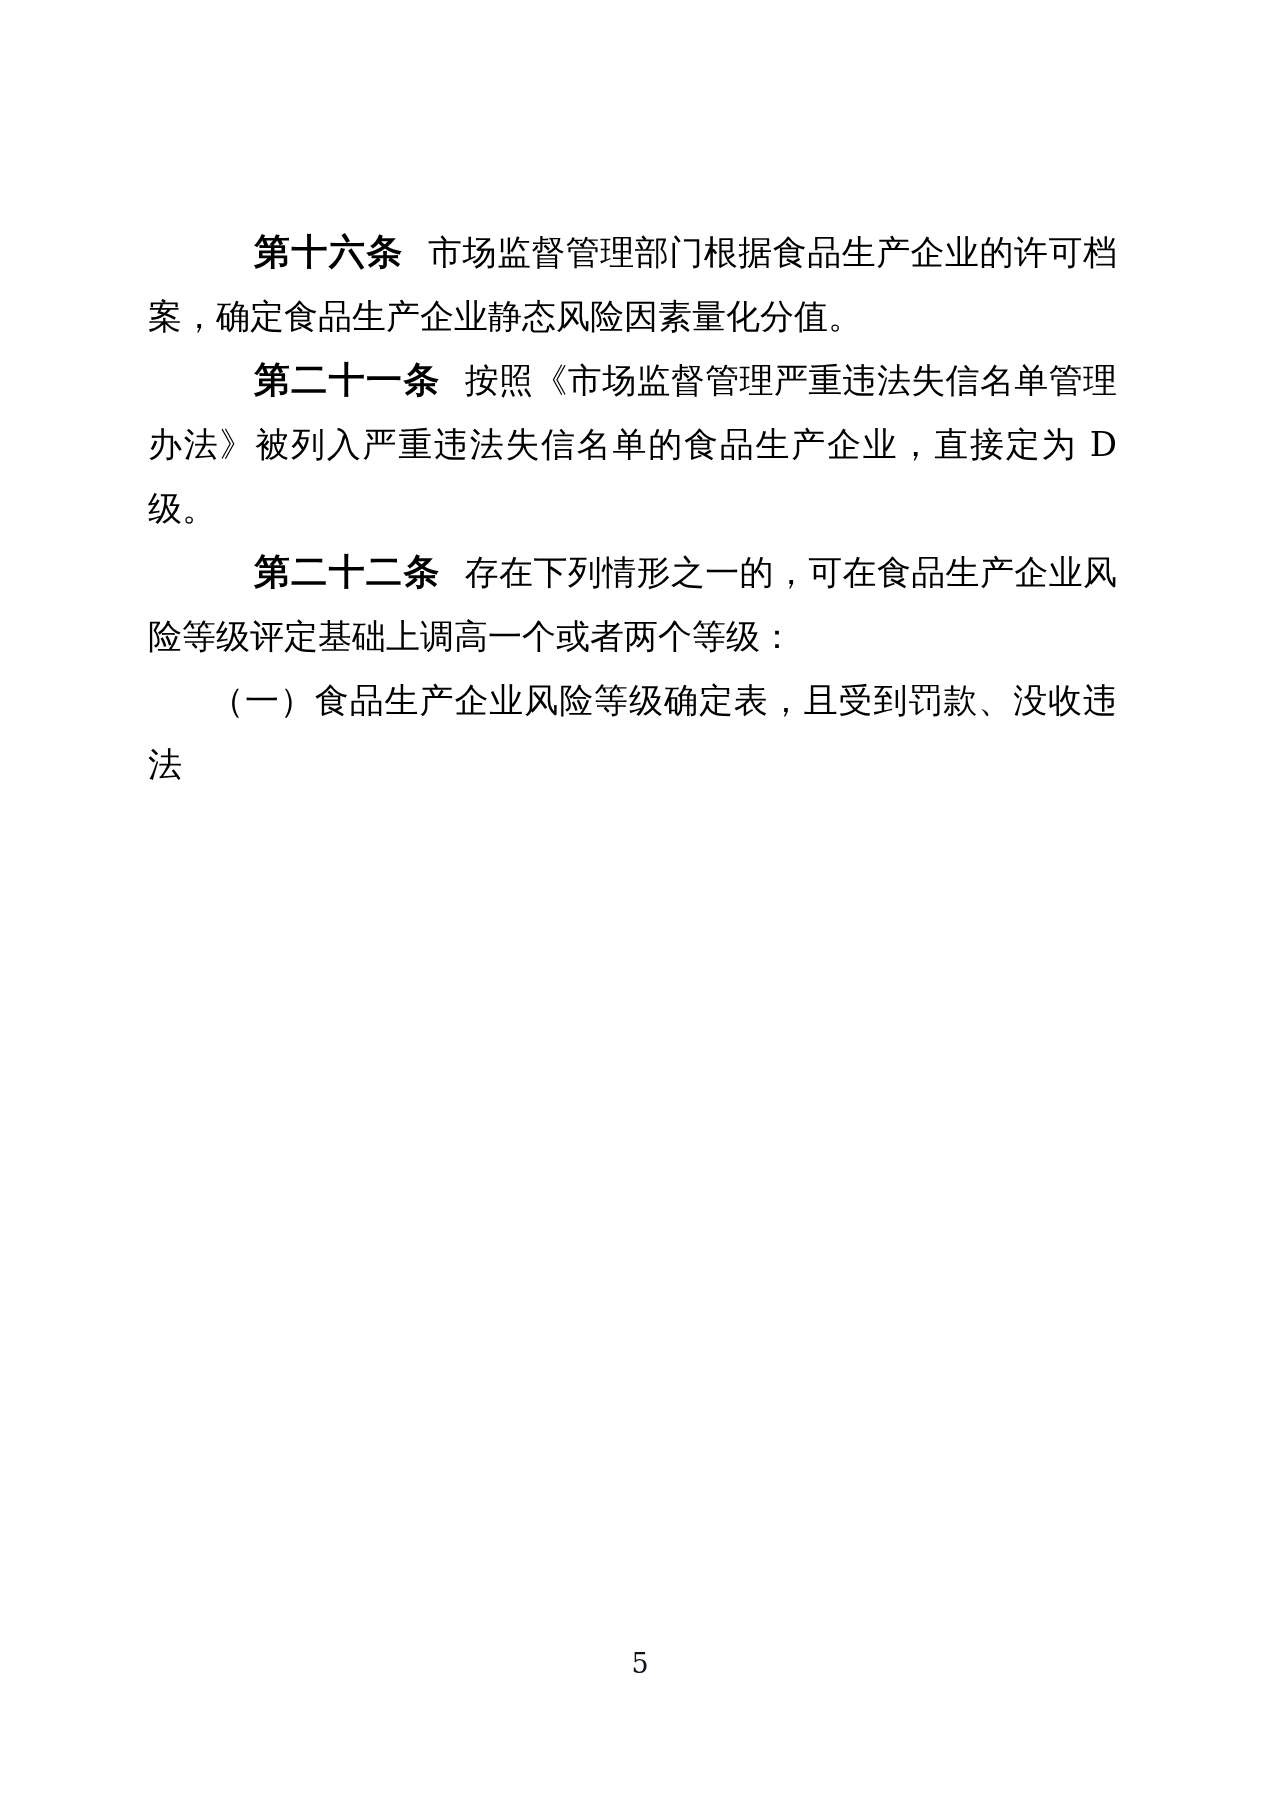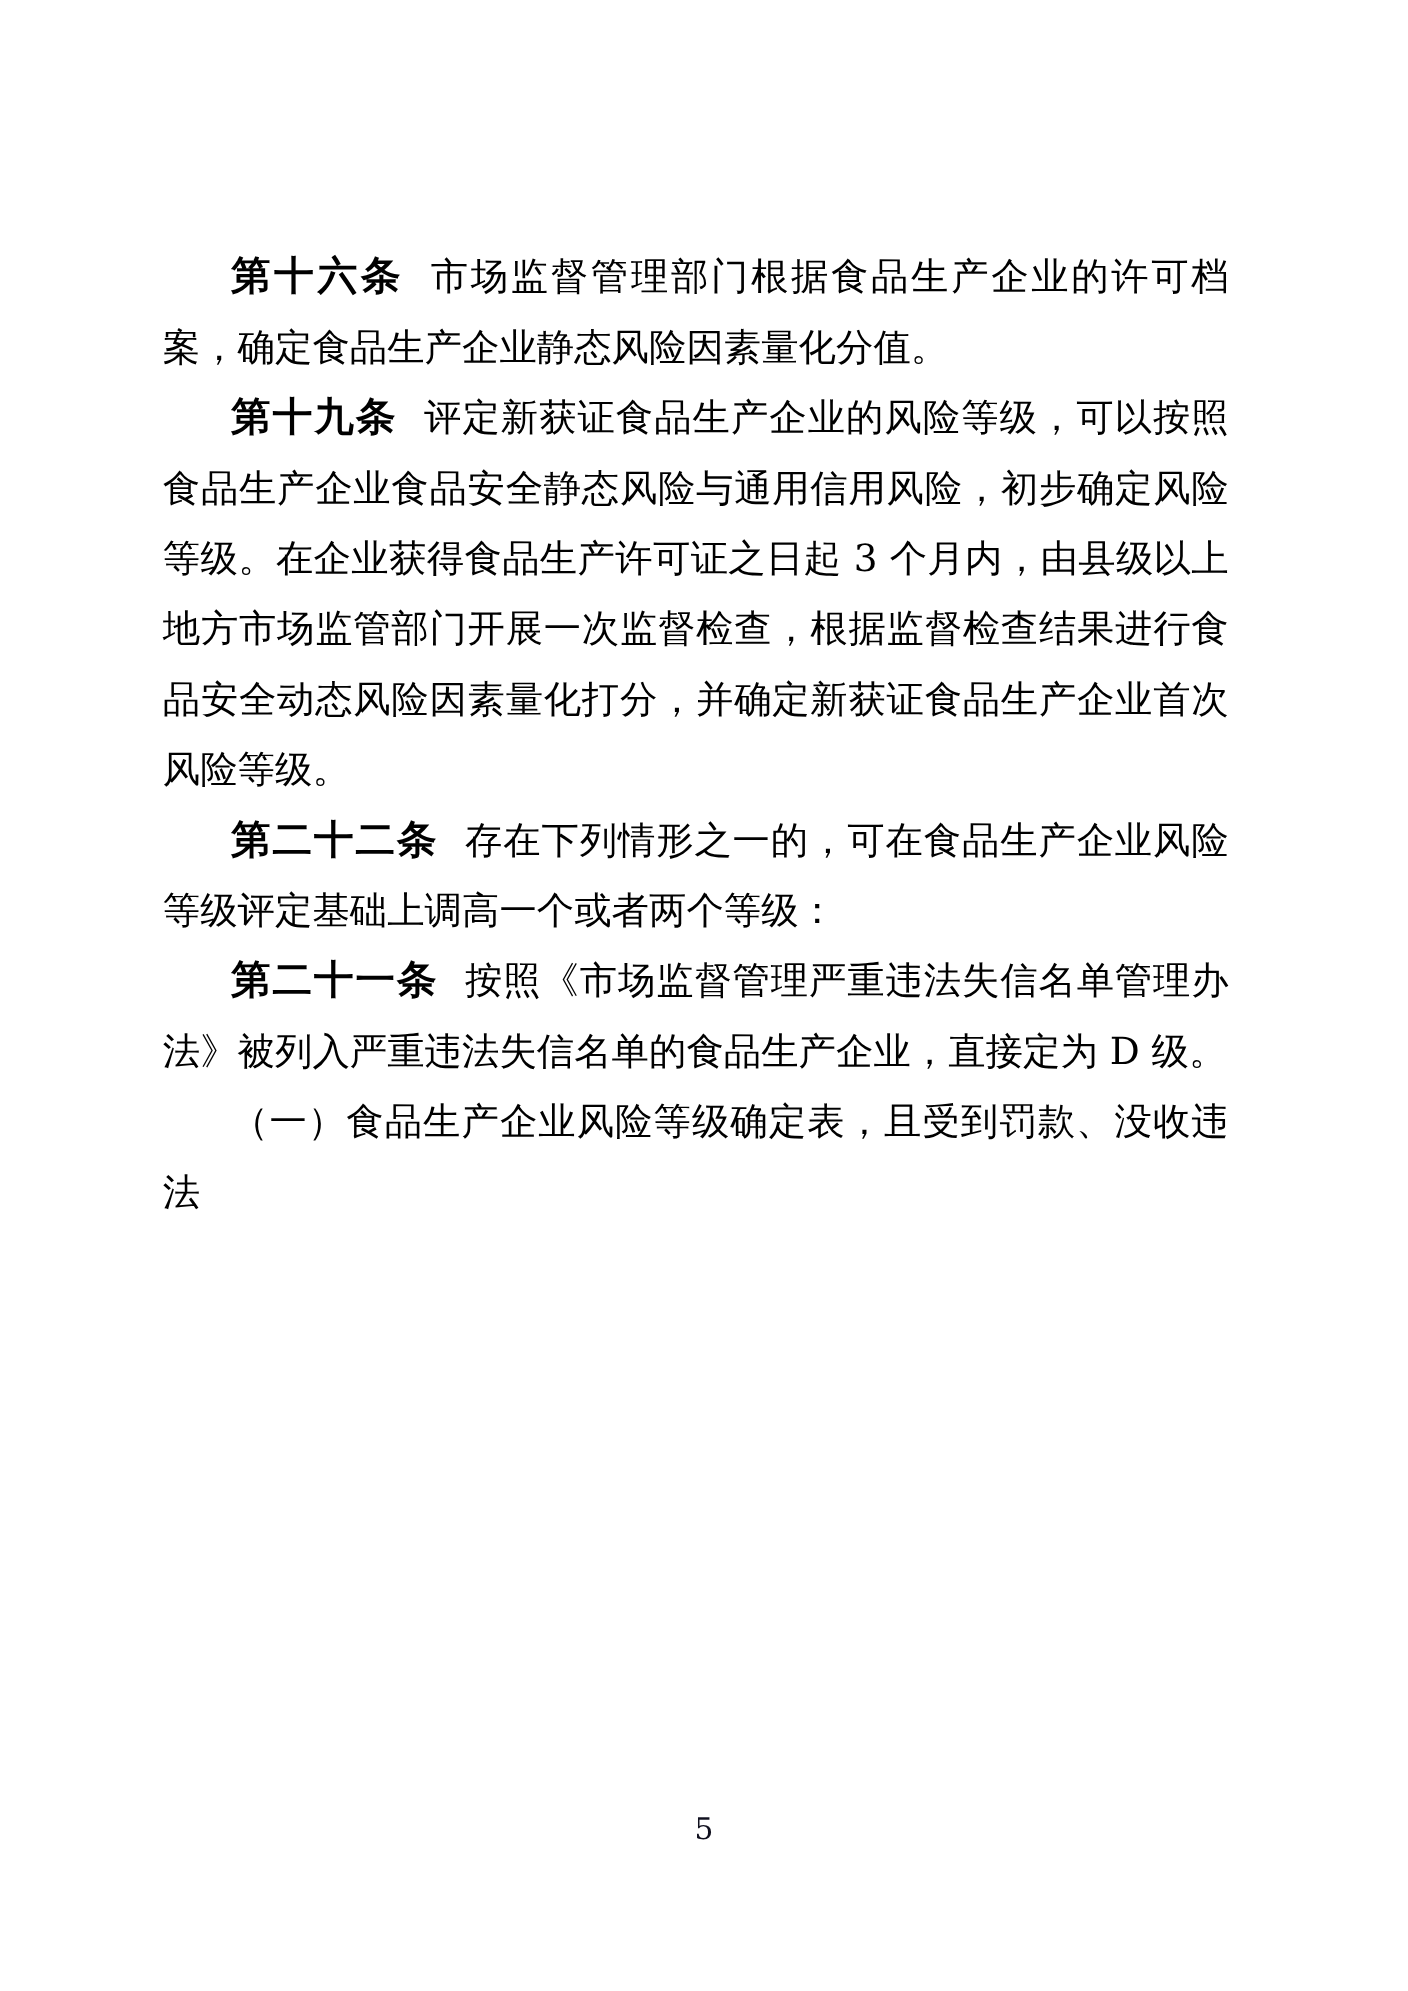--- a/index.html
+++ b/index.html
@@ -31,20 +31,21 @@
     text-indent: 62px;
     word-break: break-all;
     color: #000000;
   }
   p.para .lead {
     font-family: "DejaVu Sans", "Liberation Sans", sans-serif;
     font-weight: 700;
     font-size: 36px;
     margin-right: 24px;
     letter-spacing: 1px;
+    margin-left: 44px;
   }
   p.para.continues {
     text-align-last: justify;
   }
   .pageno {
     position: absolute;
     top: 1648px;
     left: 0;
     width: 100%;
     text-align: center;
@@ -55,24 +56,23 @@
 </style>
 </head>
 <body>
 
 <div class="doc">
 
   <p class="para"><span class="lead">第十六条</span><span class="body-text">市场监督管理部门根据食品生产企业的许可档案，确定食品生产企业静态风险因素量化分值。</span></p>
 
 
 
-  <p class="para"><span class="lead">第十九条</span><span class="body-text">评定新获证食品生产企业的风险等级，可以按照食品生产企业食品安全静态风险与通用信用风险，初步确定风险等级。在企业获得食品生产许可证之日起 3 个月内，由县级以上地方市场监管部门开展一次监督检查，根据监督检查结果进行食品安全动态风险因素量化打分，并确定新获证食品生产企业首次风险等级。</span></p>
 
 
+  <p class="para"><span class="lead">第二十一条</span><span class="body-text">按照《市场监督管理严重违法失信名单管理办法》被列入严重违法失信名单的食品生产企业，直接定为 D 级。</span></p>
+
   <p class="para"><span class="lead">第二十二条</span><span class="body-text">存在下列情形之一的，可在食品生产企业风险等级评定基础上调高一个或者两个等级：</span></p>
-
-  <p class="para"><span class="lead">第二十一条</span><span class="body-text">按照《市场监督管理严重违法失信名单管理办法》被列入严重违法失信名单的食品生产企业，直接定为 D 级。</span></p>
 
   <p class="para continues"><span class="body-text">（一）食品生产企业风险等级确定表，且受到罚款、没收违法</span></p>
 
 </div>
 
 <div class="pageno">5</div>
 
 </body></html>

